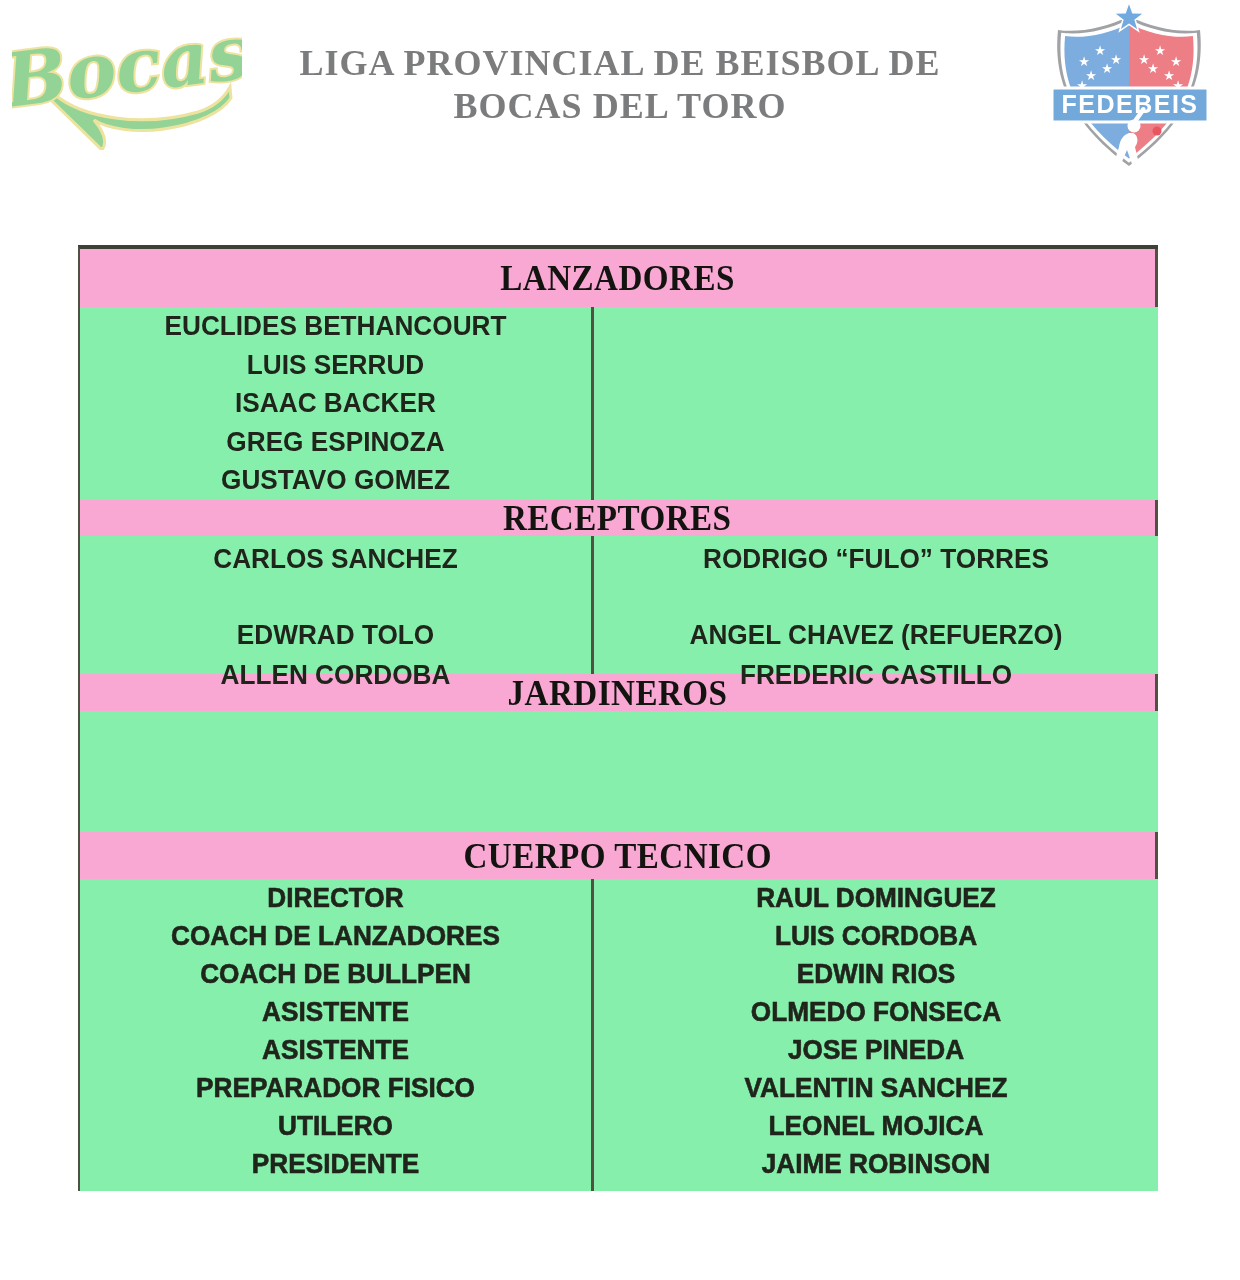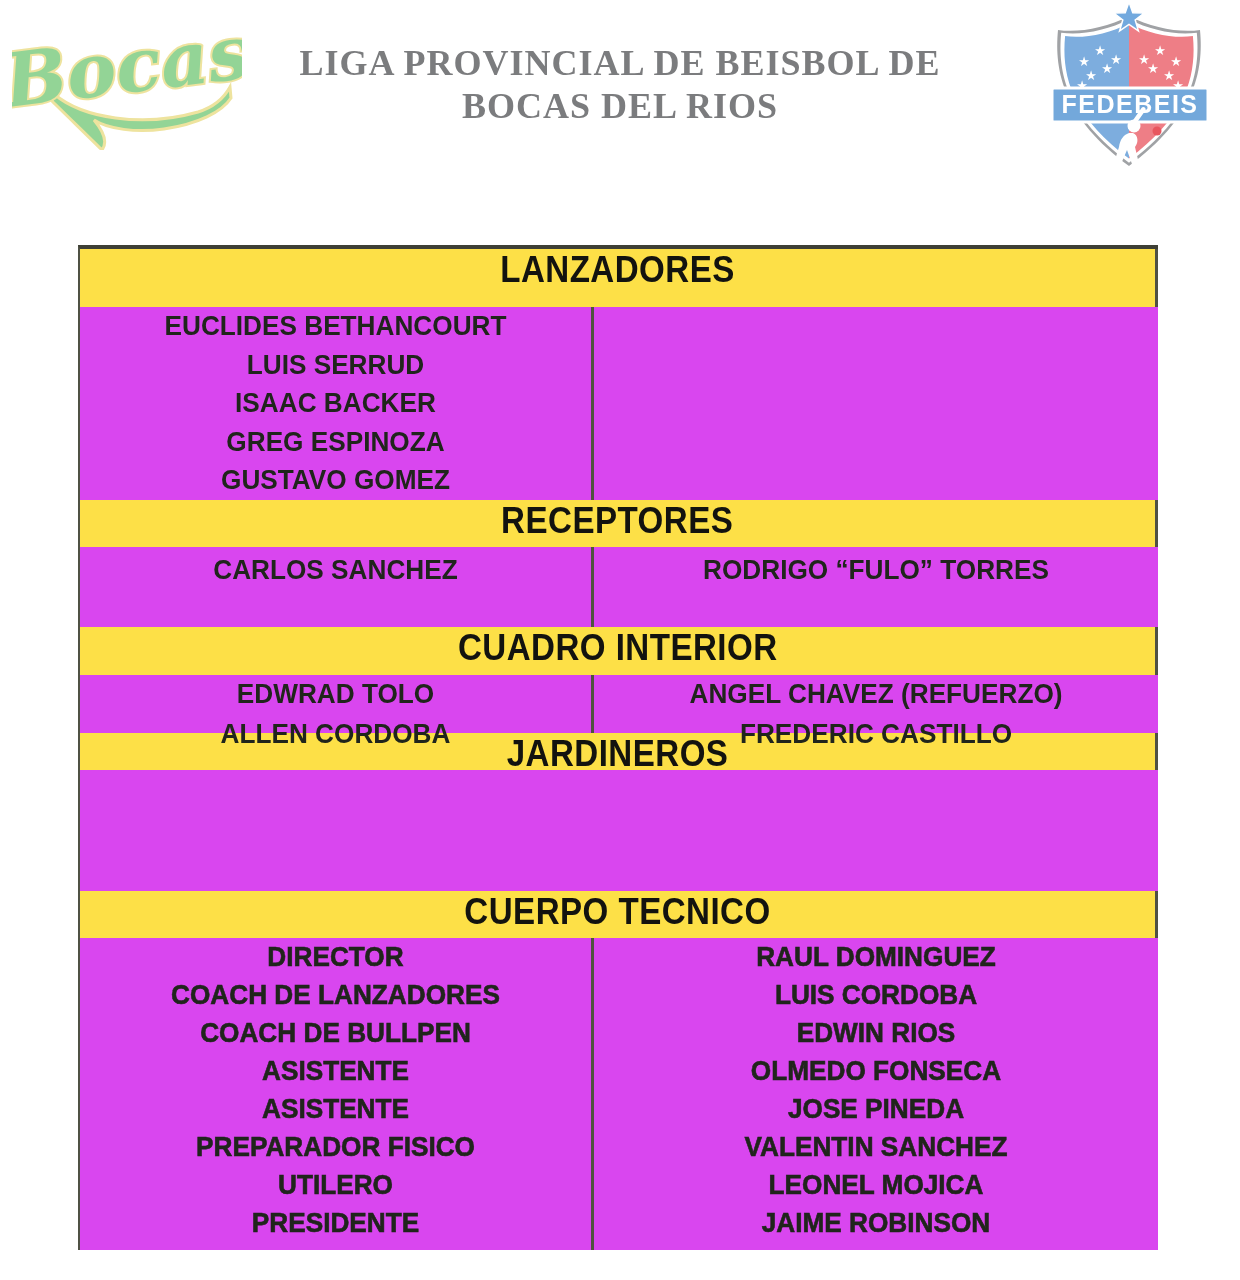--- a/index.html
+++ b/index.html
@@ -9,26 +9,26 @@
   
   .title-block{position:absolute;top:42px;left:150px;right:150px;text-align:center;
                color:#7b7c7e;font-family:"Liberation Serif",serif;font-weight:bold;
                font-size:36px;line-height:1.2;letter-spacing:1px;}
   .bocas-logo{position:absolute;left:12px;top:10px;}
   .fedebeis-logo{position:absolute;left:1044px;top:0;}
 
   
   .roster-table{position:absolute;left:78px;top:245px;width:1080px;
                 border-top:4px solid #3e3f35;border-left:2px solid #4f5144;box-sizing:border-box;}
-  .band{background:#fde047;display:flex;align-items:flex-start;justify-content:center;
-        border-right:3px solid #4f5144;box-sizing:border-box;}
-  .band.b1{height:58px}.band.b2{height:47px}.band.b3{height:48px}.band.b4{height:37px}.band.b5{height:47px}
+  .band{background:#f9a8d4;display:flex;align-items:center;justify-content:center;
+        border-right:3px solid #4f5144;box-sizing:border-box;font-family:Liberation Serif, serif;}
+  .band.b1{height:58px}.band.b2{height:36px}.band.b3{height:48px}.band.b4{height:37px}.band.b5{height:47px}
   .band-text{font-weight:bold;font-size:36px;color:#13130f;transform:scaleX(0.92);
              letter-spacing:0.5px;white-space:nowrap;}
-  .tbody{background:#d946ef;display:flex;}
+  .tbody{background:#86efac;display:flex;}
   .tbody .col{display:flex;flex-direction:column;box-sizing:border-box;}
   .col.left{width:514px;border-right:3px solid #50523f;}
   .col.right{flex:1;}
   .cell{text-align:center;font-weight:bold;font-size:27px;color:#20251c;
         transform:scaleX(0.97);white-space:nowrap;}
   .tbody.s1{height:193px}.s1 .cell{height:38.6px;line-height:38.6px;}
   .tbody.s2{height:80px}.s2  .cell{height:46px;line-height:46px;}
   .tbody.s3{height:58px}.s3  .cell{height:39.5px;line-height:39.5px;}
   .tbody.s4{height:118px;padding-top:3px}.s4 .cell{height:38.3px;line-height:38.3px;}
   .tbody.s5{height:312px}.s5 .cell{height:38px;line-height:38px;-webkit-text-stroke:0.6px #20251c;}
@@ -38,21 +38,21 @@
 
 <div class="page">
 
   <svg class="bocas-logo" width="230" height="140" viewBox="0 0 230 140">
     <path d="M42 84 C 70 108 130 118 186 102 C 202 97 212 88 218 77 L 219 88 C 210 102 186 114 152 119 C 124 123 96 119 82 110 C 92 122 96 132 90 140 C 77 127 52 103 40 91 Z" fill="#93d496" stroke="#eee39e" stroke-width="3"></path>
     <text x="118" y="82" text-anchor="middle" font-family="DejaVu Serif, serif" font-size="74" font-style="italic" font-weight="bold" fill="#93d496" stroke="#eee39e" stroke-width="4" paint-order="stroke" transform="rotate(-7 118 82)">Bocas</text>
   </svg>
 
   <div class="title-block">
     <div>LIGA PROVINCIAL DE BEISBOL DE</div>
-    <div>BOCAS DEL RIOS</div>
+    <div>BOCAS DEL TORO</div>
   </div>
 
   <svg class="fedebeis-logo" width="172" height="180" viewBox="0 0 172 180">
     <defs>
       <clipPath id="leftClip">
           <rect x="0" y="0" width="85" height="180"></rect>
         </clipPath>
       <clipPath id="rightClip">
           <rect x="85" y="0" width="87" height="180"></rect>
         </clipPath>
@@ -112,23 +112,20 @@
     </div>
     <div class="tbody s2">
       <div class="col left">
         <div class="cell">CARLOS SANCHEZ</div>
       </div>
       <div class="col right">
         <div class="cell">RODRIGO “FULO” TORRES</div>
       </div>
     </div>
 
-    <div class="band b3">
-      <span class="band-text">CUADRO INTERIOR</span>
-    </div>
     <div class="tbody s3">
       <div class="col left">
         <div class="cell">EDWRAD TOLO</div>
         <div class="cell">ALLEN CORDOBA</div>
       </div>
       <div class="col right">
         <div class="cell">ANGEL CHAVEZ (REFUERZO)</div>
         <div class="cell">FREDERIC CASTILLO</div>
       </div>
     </div>

